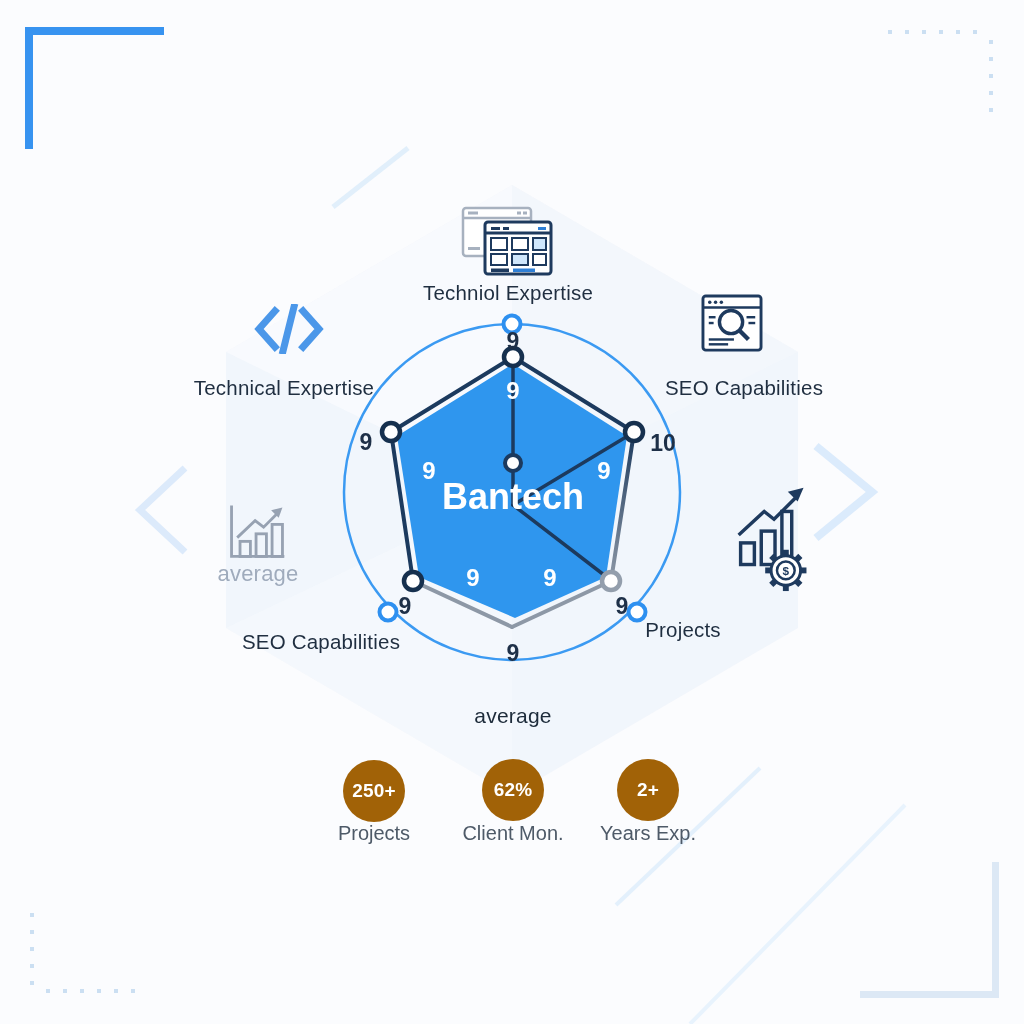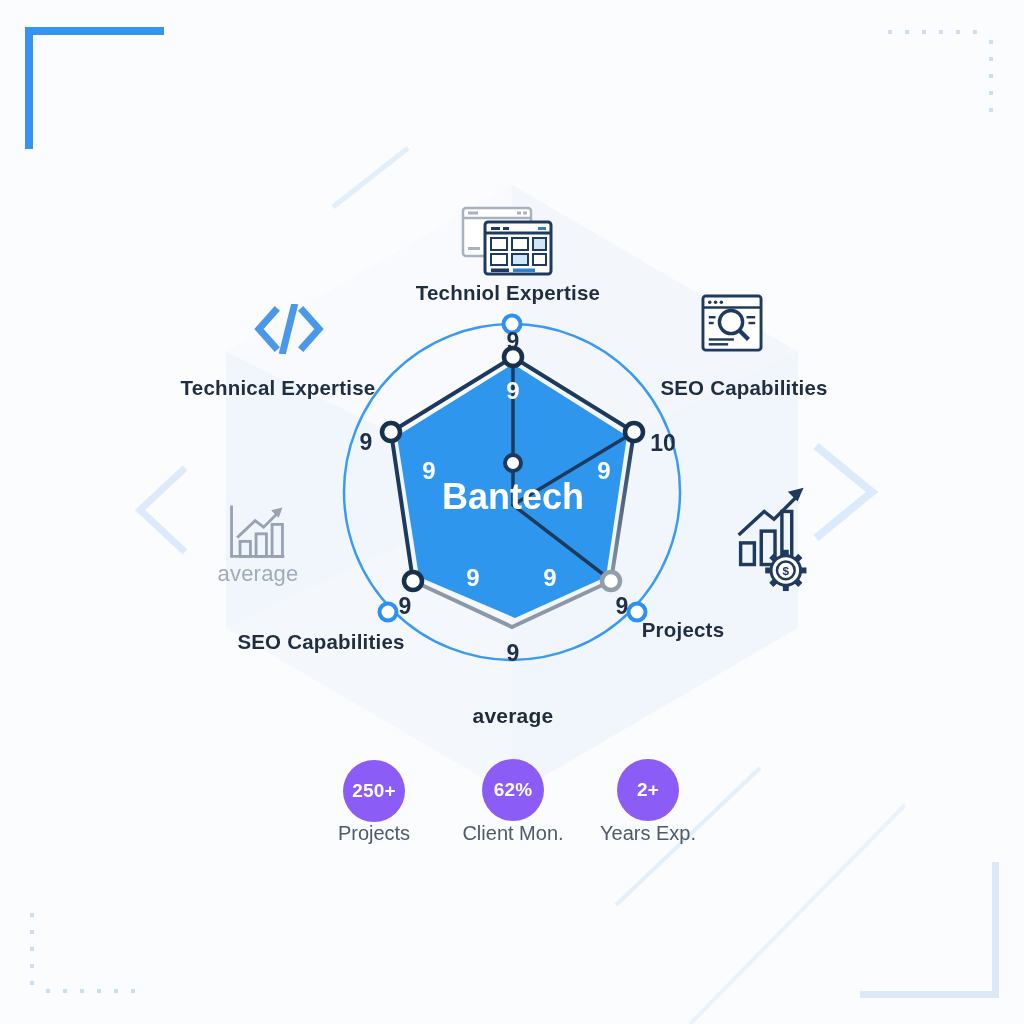--- a/index.html
+++ b/index.html
@@ -17,26 +17,26 @@
   .dots-row{height:4px;width:92px;
     background-image:repeating-linear-gradient(90deg,#CBDFF2 0 4px,transparent 4px 17px);}
   .dots-col{width:4px;height:73px;
     background-image:repeating-linear-gradient(180deg,#CBDFF2 0 4px,transparent 4px 17px);}
   .dots-tr-row{left:888px;top:30px;}
   .dots-tr-col{left:989px;top:40px;}
   .dots-bl-col{left:30px;top:913px;}
   .dots-bl-row{left:46px;top:989px;}
   
   .lbl{position:absolute;transform:translate(-50%,-50%);white-space:nowrap;
-    font-size:20.5px;font-weight:700;color:#1F2E40;letter-spacing:.2px;}
+    font-size:20.5px;font-weight:400;color:#1F2E40;letter-spacing:.2px;}
   .lbl-muted{color:#9FABBC;font-weight:400;font-size:22px;}
   .lbl-bottom{font-size:21px;color:#1D2B3A;}
   
   .stat-circle{position:absolute;width:62px;height:62px;border-radius:50%;
-    background:#8b5cf6;color:#fff;font-weight:700;font-size:19px;
+    background:#a16207;color:#fff;font-weight:700;font-size:19px;
     display:flex;align-items:center;justify-content:center;
     transform:translate(-50%,-50%);letter-spacing:.2px;}
   .stat-label{position:absolute;transform:translate(-50%,-50%);white-space:nowrap;
     font-size:20px;color:#4E5A68;font-weight:400;}
   .icon-wrap{position:absolute;}
 </style>
 </head>
 <body>
 
 <div id="canvas">
@@ -219,21 +219,21 @@
           <line x1="10.6" y1="-10.6" x2="14.8" y2="-14.8"></line>
         </g>
         <circle r="15" fill="#ffffff" stroke="#1E3A5E" stroke-width="3"></circle>
         <circle r="9" fill="none" stroke="#1E3A5E" stroke-width="2.5"></circle>
         <text x="0" y="0.5" text-anchor="middle" dominant-baseline="central" font-family="Liberation Sans, sans-serif" font-size="12" font-weight="bold" fill="#1E3A5E">$</text>
       </g>
     </svg>
   </div>
 
   <div class="lbl" style="left:508px;top:293px">Techniol Expertise</div>
-  <div class="lbl" style="left:278px;top:388px">Technical Expertise</div>
+  <div class="lbl" style="left:284px;top:388px">Technical Expertise</div>
   <div class="lbl" style="left:744px;top:388px">SEO Capabilities</div>
   <div class="lbl" style="left:321px;top:642px">SEO Capabilities</div>
   <div class="lbl" style="left:683px;top:630px">Projects</div>
   <div class="lbl lbl-muted" style="left:258px;top:574px">average</div>
   <div class="lbl lbl-bottom" style="left:513px;top:716px">average</div>
 
   <div class="stat-circle" style="left:374px;top:791px">250+</div>
   <div class="stat-label" style="left:374px;top:833px">Projects</div>
 
   <div class="stat-circle" style="left:513px;top:790px">62%</div>

